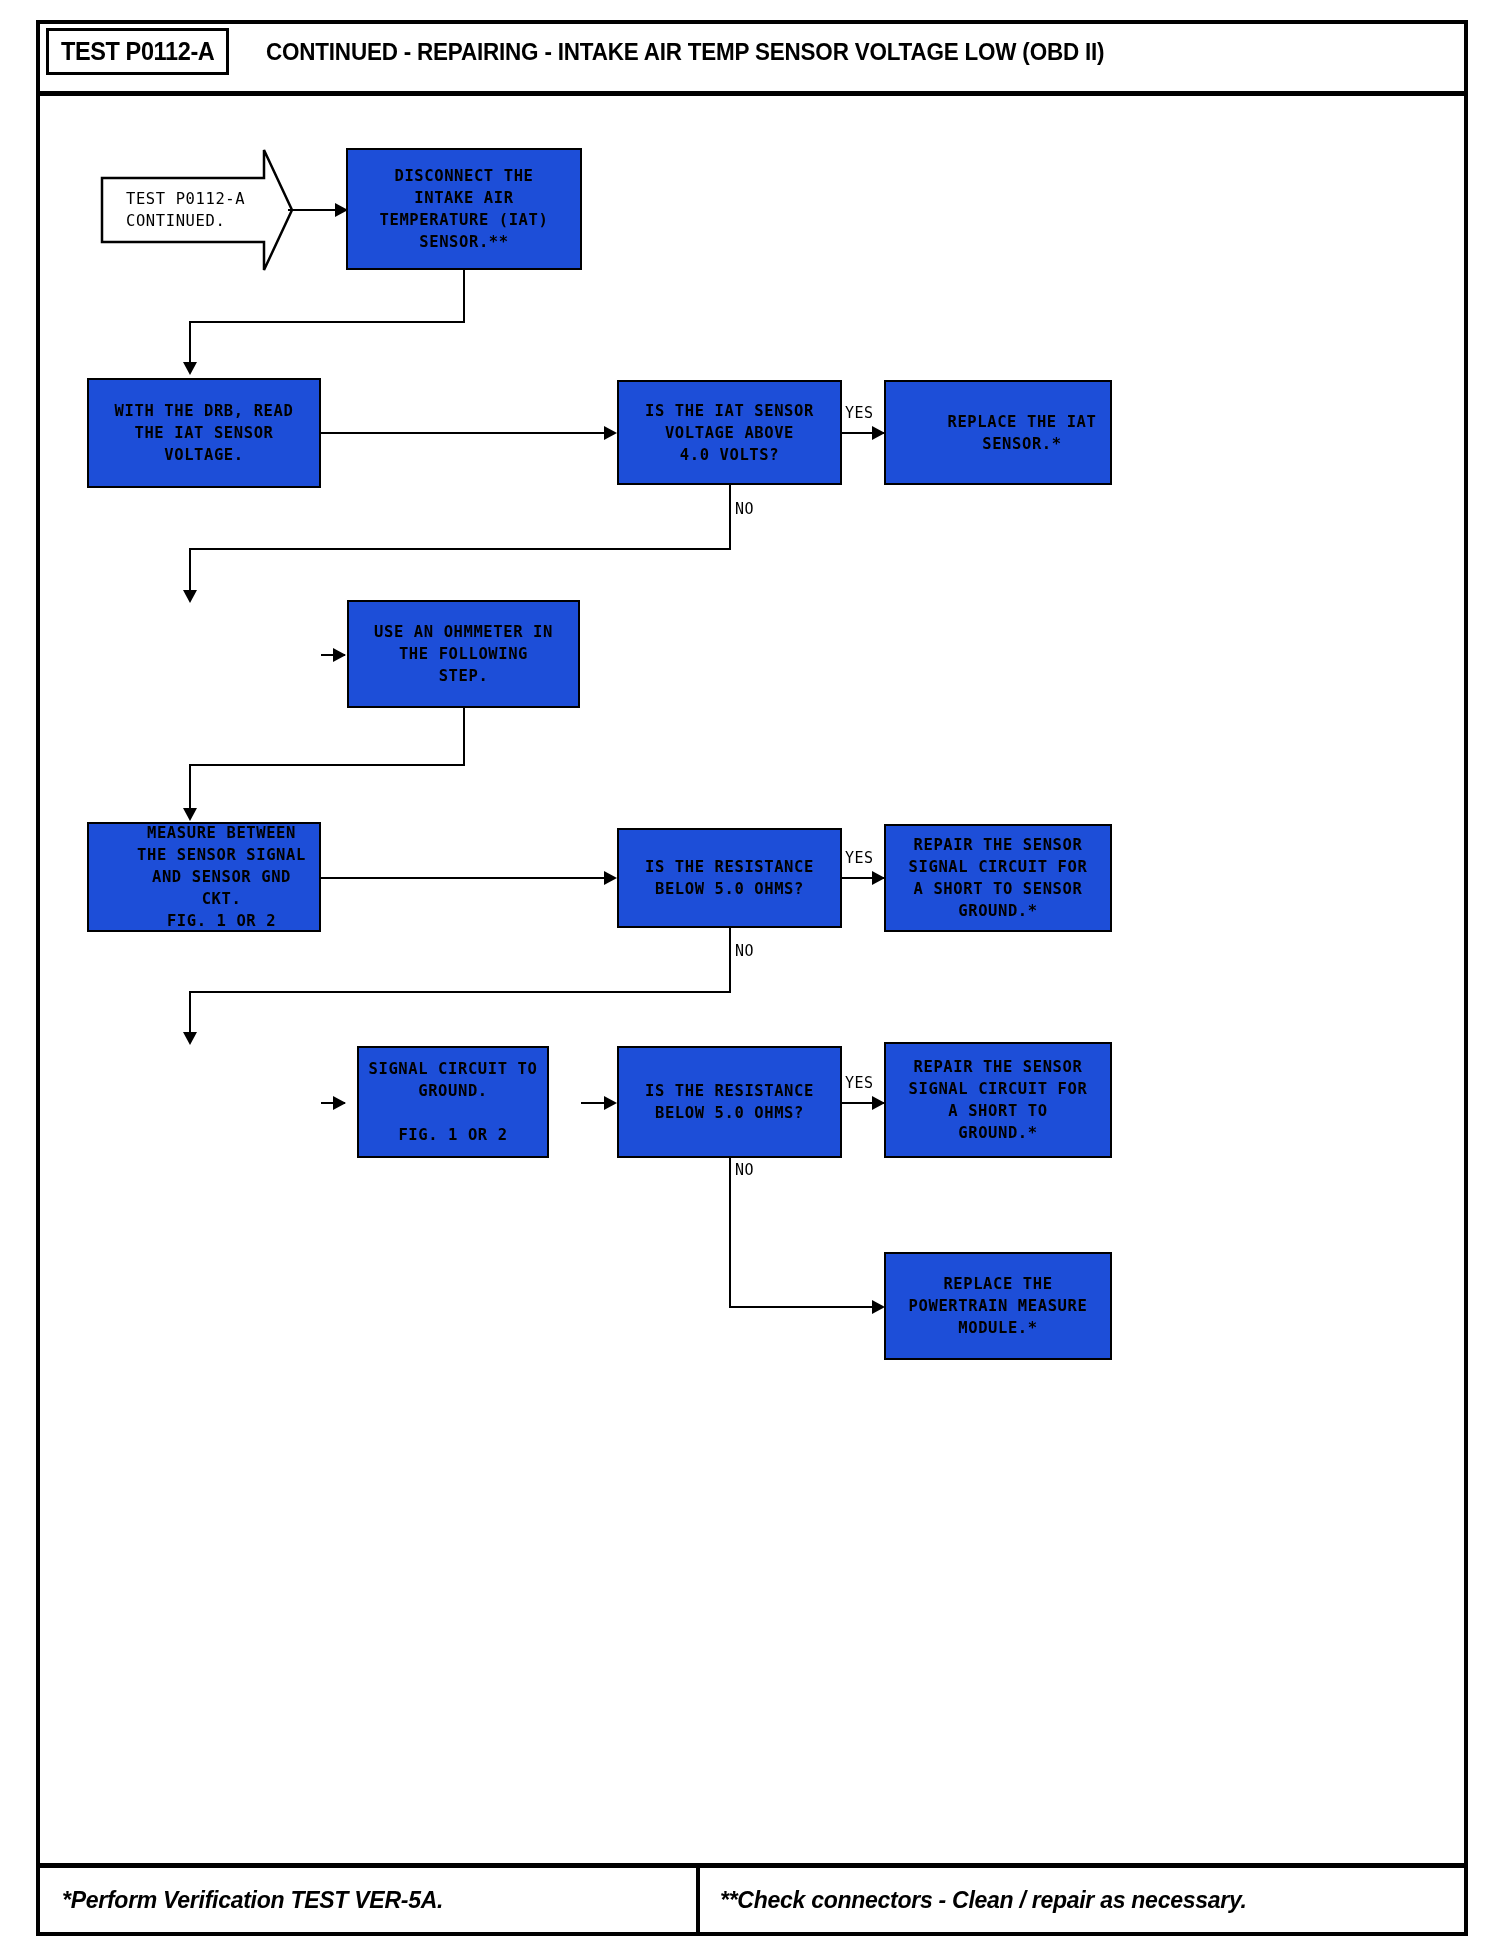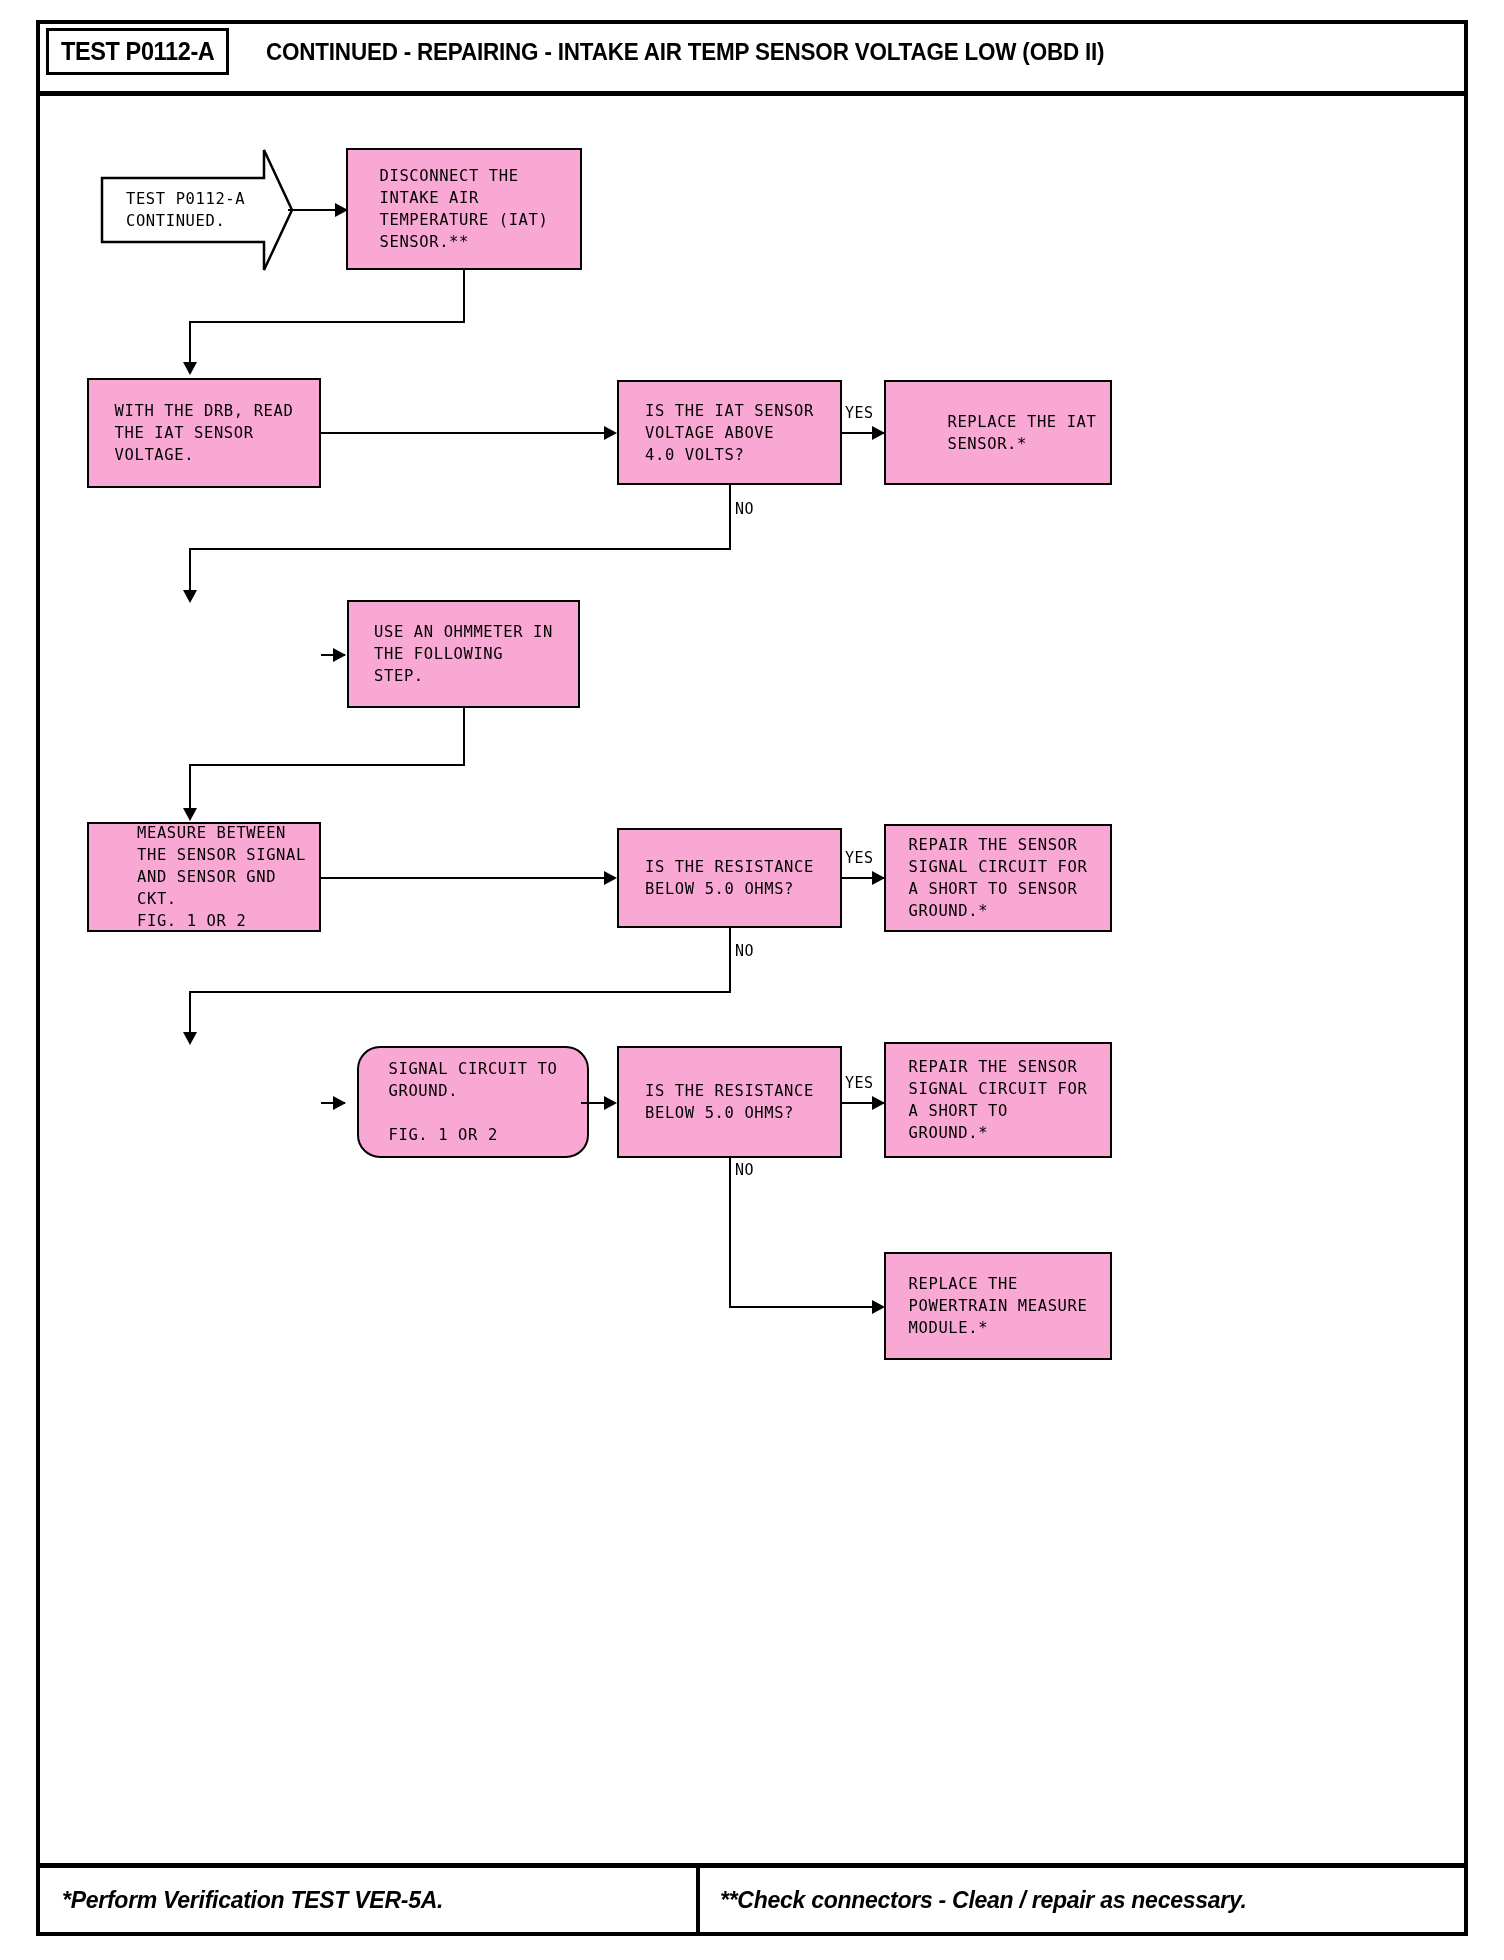--- a/index.html
+++ b/index.html
@@ -85,25 +85,26 @@
     top: 0;
     width: 1504px;
     height: 1960px;
   }
 
   
   .fbox {
     position: absolute;
     border: 2.5px solid #000;
     box-sizing: border-box;
-    background: #f9a8d4;
+    background: #1d4ed8;
     display: flex;
     align-items: center;
     justify-content: center;
-    text-align: left;
+    text-align: center;
+    font-weight: bold;
   }
   .fbox .txt {
     font-family: "DejaVu Sans Mono", "Liberation Mono", monospace;
     font-size: 15.5px;
     line-height: 1.42;
     letter-spacing: 0.6px;
     white-space: pre-line;
     color: #000;
   }
 
@@ -325,21 +326,21 @@
     <div class="ln v" style="left:729px; top:928px; height:65px;"></div>
     <div class="blabel" style="left:735px; top:942px;">NO</div>
     <div class="ln h" style="left:189px; top:991px; width:542px;"></div>
     <div class="ln v" style="left:189px; top:991px; height:44px;"></div>
     <div class="arrow-d" style="left:183px; top:1032px;"></div>
 
 
     <div class="ln h" style="left:321px; top:1102px; width:24px;"></div>
     <div class="arrow-r" style="left:333px; top:1096px;"></div>
 
-    <div class="fbox" style="left:357px; top:1046px; width:232px; height:112px;border-radius:23px;">
+    <div class="fbox" style="left:357px; top:1046px; width:192px; height:112px;">
       <div class="txt">SIGNAL CIRCUIT TO
 GROUND.
 
 FIG. 1 OR 2</div>
     </div>
 
     <div class="ln h" style="left:581px; top:1102px; width:30px;"></div>
     <div class="arrow-r" style="left:604px; top:1096px;"></div>
 
     <div class="fbox" style="left:617px; top:1046px; width:225px; height:112px;">

